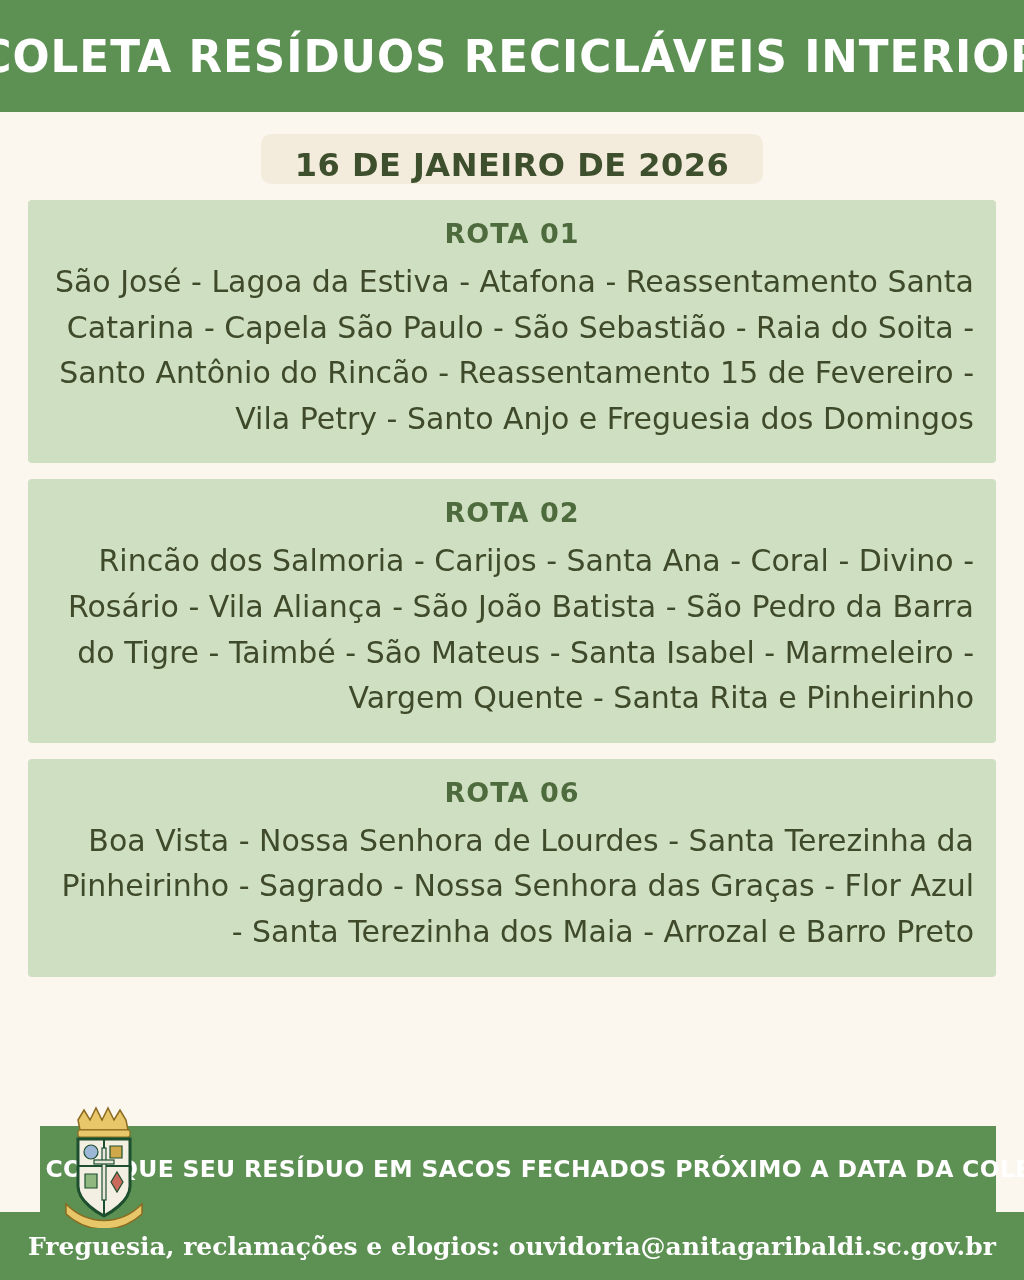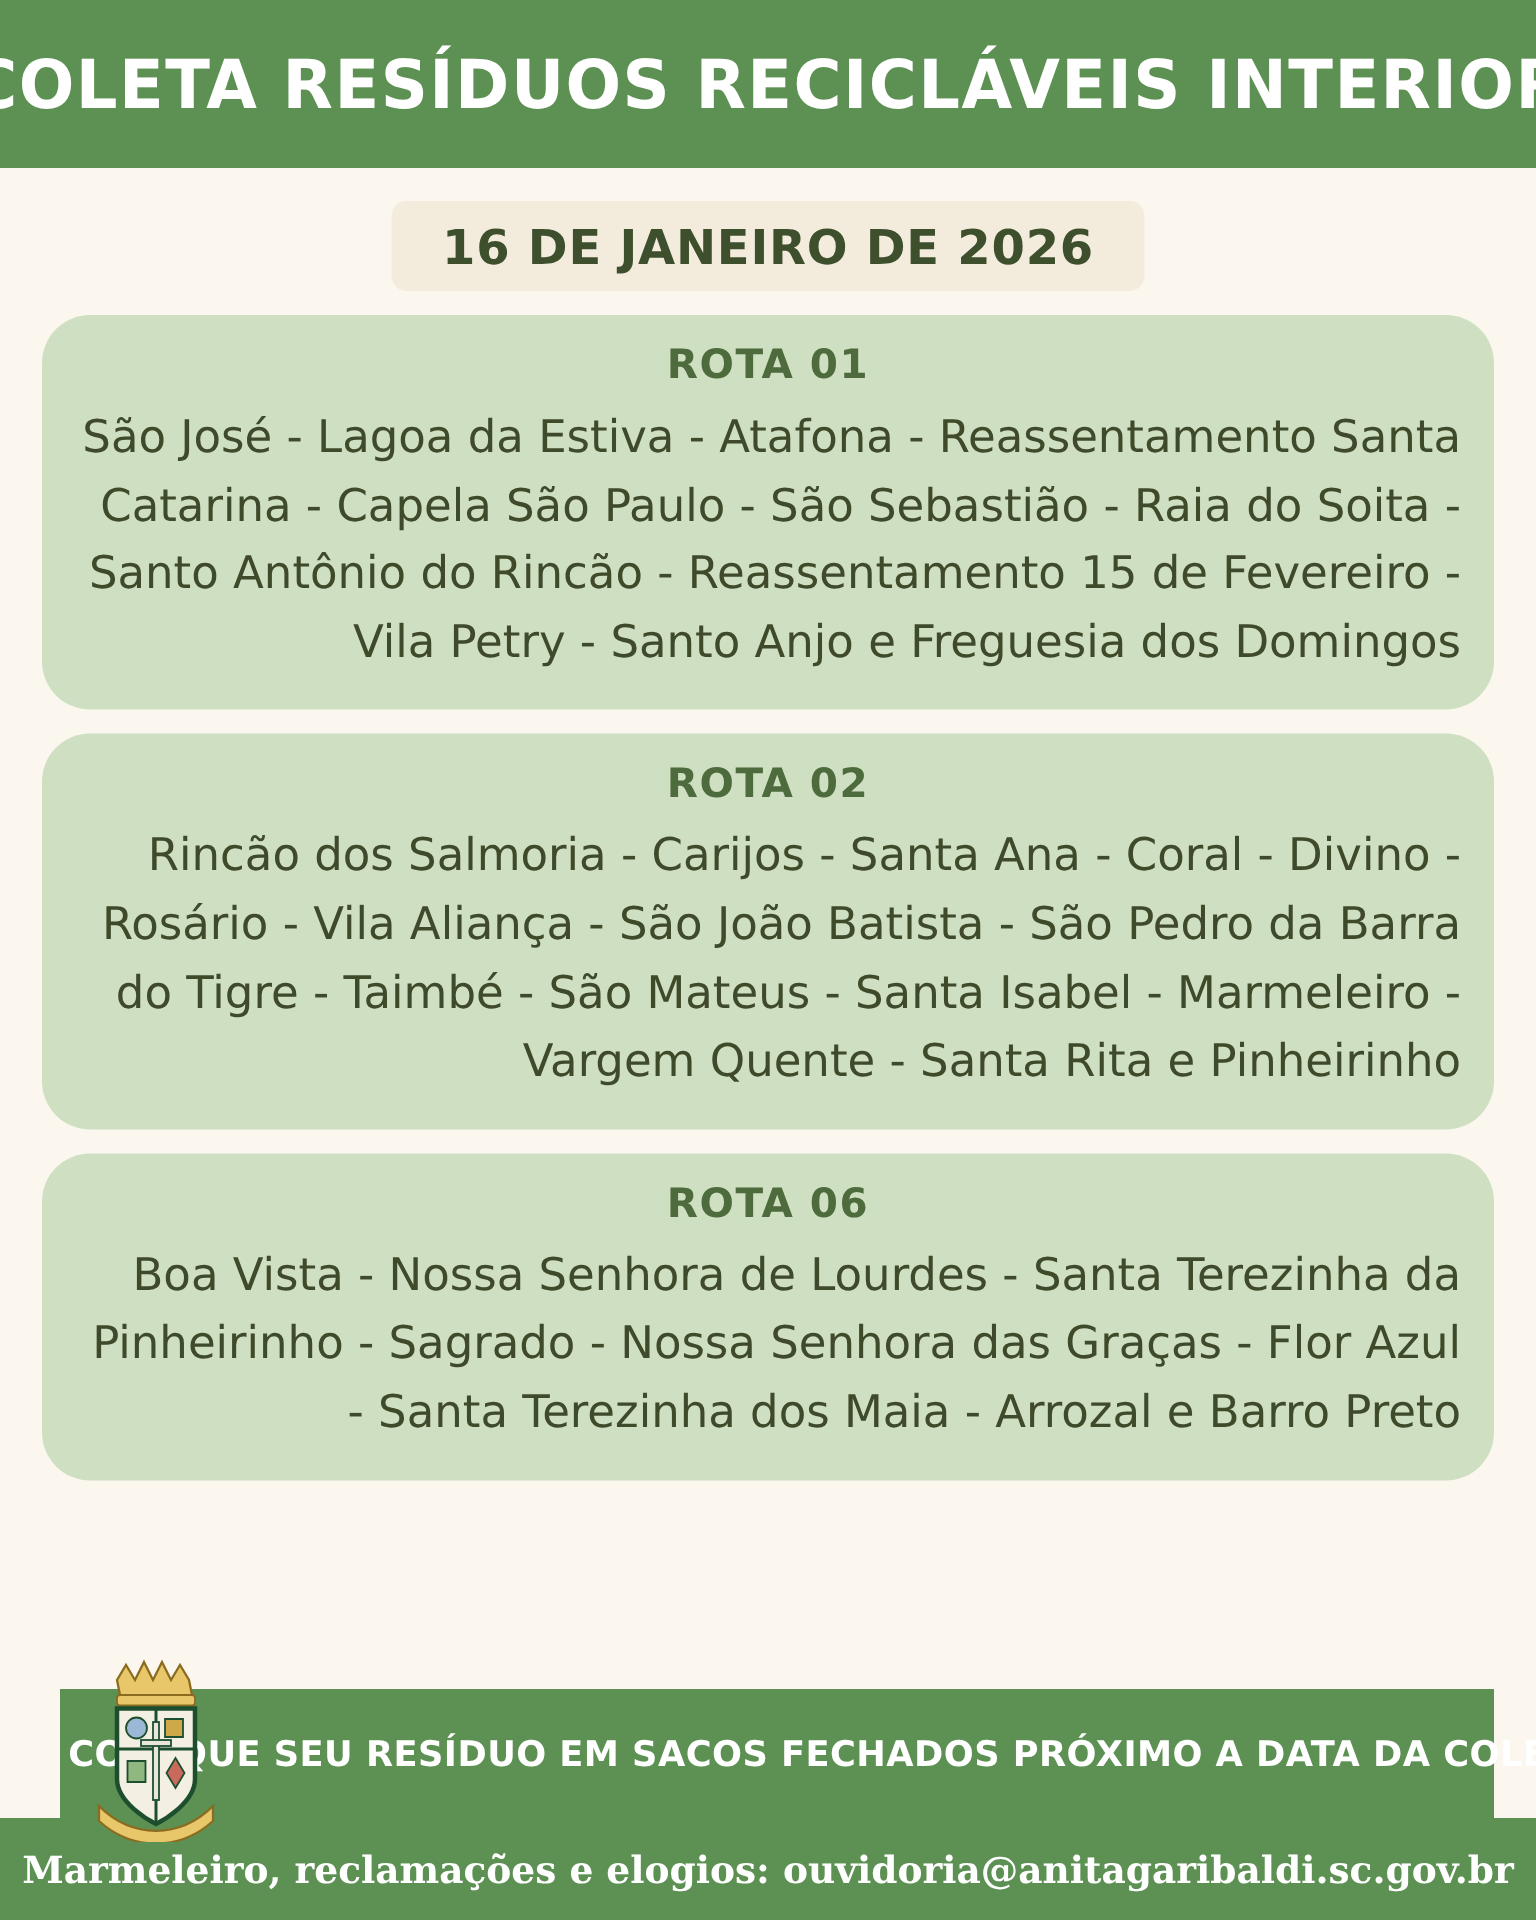--- a/index.html
+++ b/index.html
@@ -50,30 +50,30 @@
     justify-content: center;
     margin-top: 22px;
   }
   .date-chip {
     background: #f3ecdd;
     color: #3d4f2c;
     font-family: "DejaVu Sans", sans-serif;
     font-weight: bold;
     font-size: 32px;
     letter-spacing: 0.5px;
-    padding: 12px 34px 10px 34px;
+    padding: 12px 34px 0 34px;
     border-radius: 10px;
     text-transform: uppercase;
     white-space: nowrap;
   }
 
   
   .card {
     background: #cfdfc1;
-    border-radius: 32px;
+    border-radius: 4px;
     margin: 16px 28px 0 28px;
     padding: 18px 22px 22px 22px;
     box-sizing: border-box;
   }
   .route-title {
     color: #4d6b3c;
     font-family: "DejaVu Sans", sans-serif;
     font-weight: bold;
     font-size: 27px;
     letter-spacing: 1px;
@@ -184,16 +184,16 @@
 
       <rect x="44" y="44" width="4" height="52" fill="#e9e6dc" stroke="#1d4f2f" stroke-width="1.2"></rect>
       <rect x="36" y="56" width="20" height="4" fill="#e9e6dc" stroke="#1d4f2f" stroke-width="1.2"></rect>
 
       <path d="M8 100 C30 122 62 122 84 100 L84 110 C62 130 30 130 8 110 Z" fill="#e8c76a" stroke="#8a6b1f" stroke-width="1.5"></path>
     </svg>
     <div class="footer-strip-text">COLOQUE SEU RESÍDUO EM SACOS FECHADOS PRÓXIMO A DATA DA COLETA</div>
   </div>
 
   <div class="footer-bottom">
-    <div class="footer-bottom-text">Marmeleiro, reclamações e elogios: ouvidoria@anitagaribaldi.sc.gov.br</div>
+    <div class="footer-bottom-text">Freguesia, reclamações e elogios: ouvidoria@anitagaribaldi.sc.gov.br</div>
   </div>
 
 </div>
 
 </body></html>

